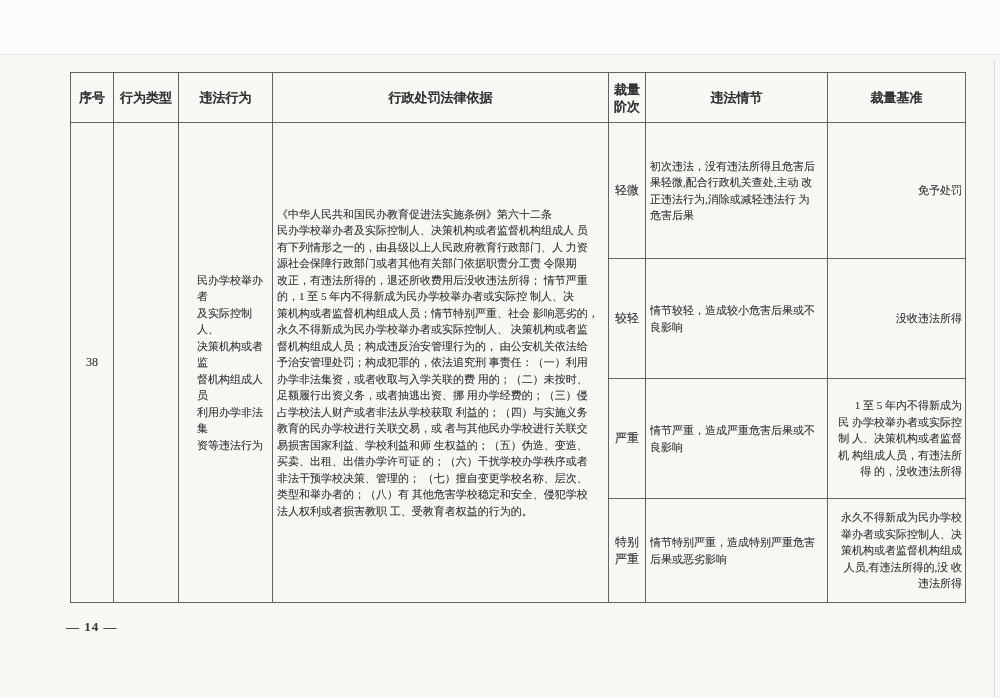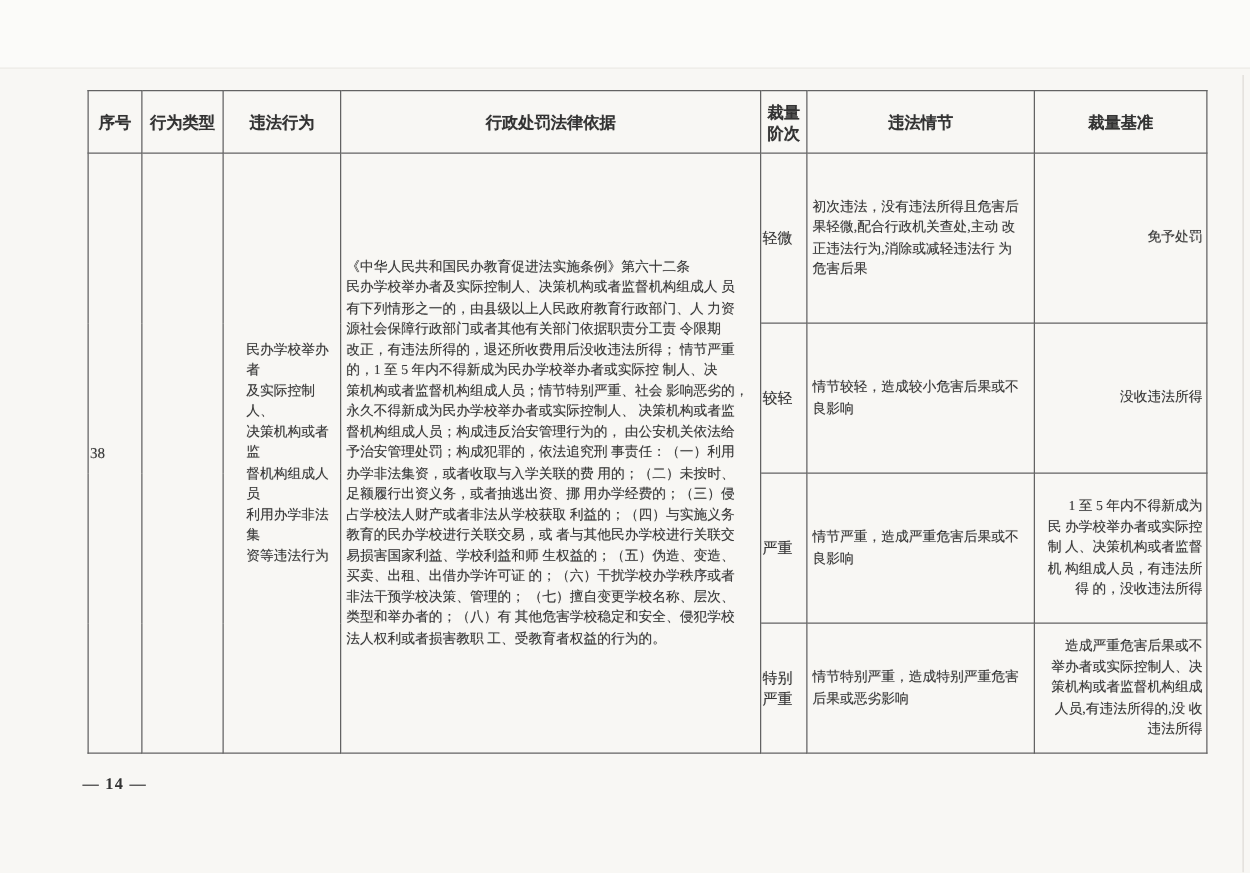--- a/index.html
+++ b/index.html
@@ -33,25 +33,25 @@
   }
   .doc-table th{
     font-weight:bold;font-size:13px;line-height:17px;
     text-align:center;white-space:pre-line;color:#333;
     padding:0 1px;
   }
   .cell-body{
     font-size:11px;line-height:16.5px;
     white-space:pre-line;color:#3a3a3a;
   }
-  .c-serial{font-size:12px;text-align:left;margin-top:36px;}
+  .c-serial{font-size:12px;text-align:center;margin-top:36px;}
   .c-type{}
   .c-behavior{padding:0 3px 0 18px;}
   .c-legal{padding:0 3px 0 4px;}
-  .c-level{font-size:12px;text-align:left;white-space:pre-line;padding:0 1px;}
+  .c-level{font-size:12px;text-align:center;white-space:pre-line;padding:0 1px;}
   .c-circ{padding:0 2px 0 4px;}
   .c-bench{padding:0 3px 0 5px;text-align:right;}
   .page-number{
     position:absolute;left:66px;top:619px;
     font-size:13px;letter-spacing:1px;color:#333;
     font-family:"Liberation Serif","DejaVu Serif",serif;
     font-weight:bold;
   }
 </style>
 </head>
@@ -132,21 +132,21 @@
 民 办学校举办者或实际控
 制 人、决策机构或者监督
 机 构组成人员，有违法所
 得 的，没收违法所得</td>
     </tr>
     <tr style="height:104px">
       <td class="c-level">特别
 严重</td>
       <td class="cell-body c-circ">情节特别严重，造成特别严重危害
 后果或恶劣影响</td>
-      <td class="cell-body c-bench">造成严重危害后果或不
+      <td class="cell-body c-bench">永久不得新成为民办学校
 举办者或实际控制人、决
 策机构或者监督机构组成
 人员,有违法所得的,没 收
 违法所得</td>
     </tr>
   </tbody>
     </table>
 
   <div class="page-number">— 14 —</div>
 

